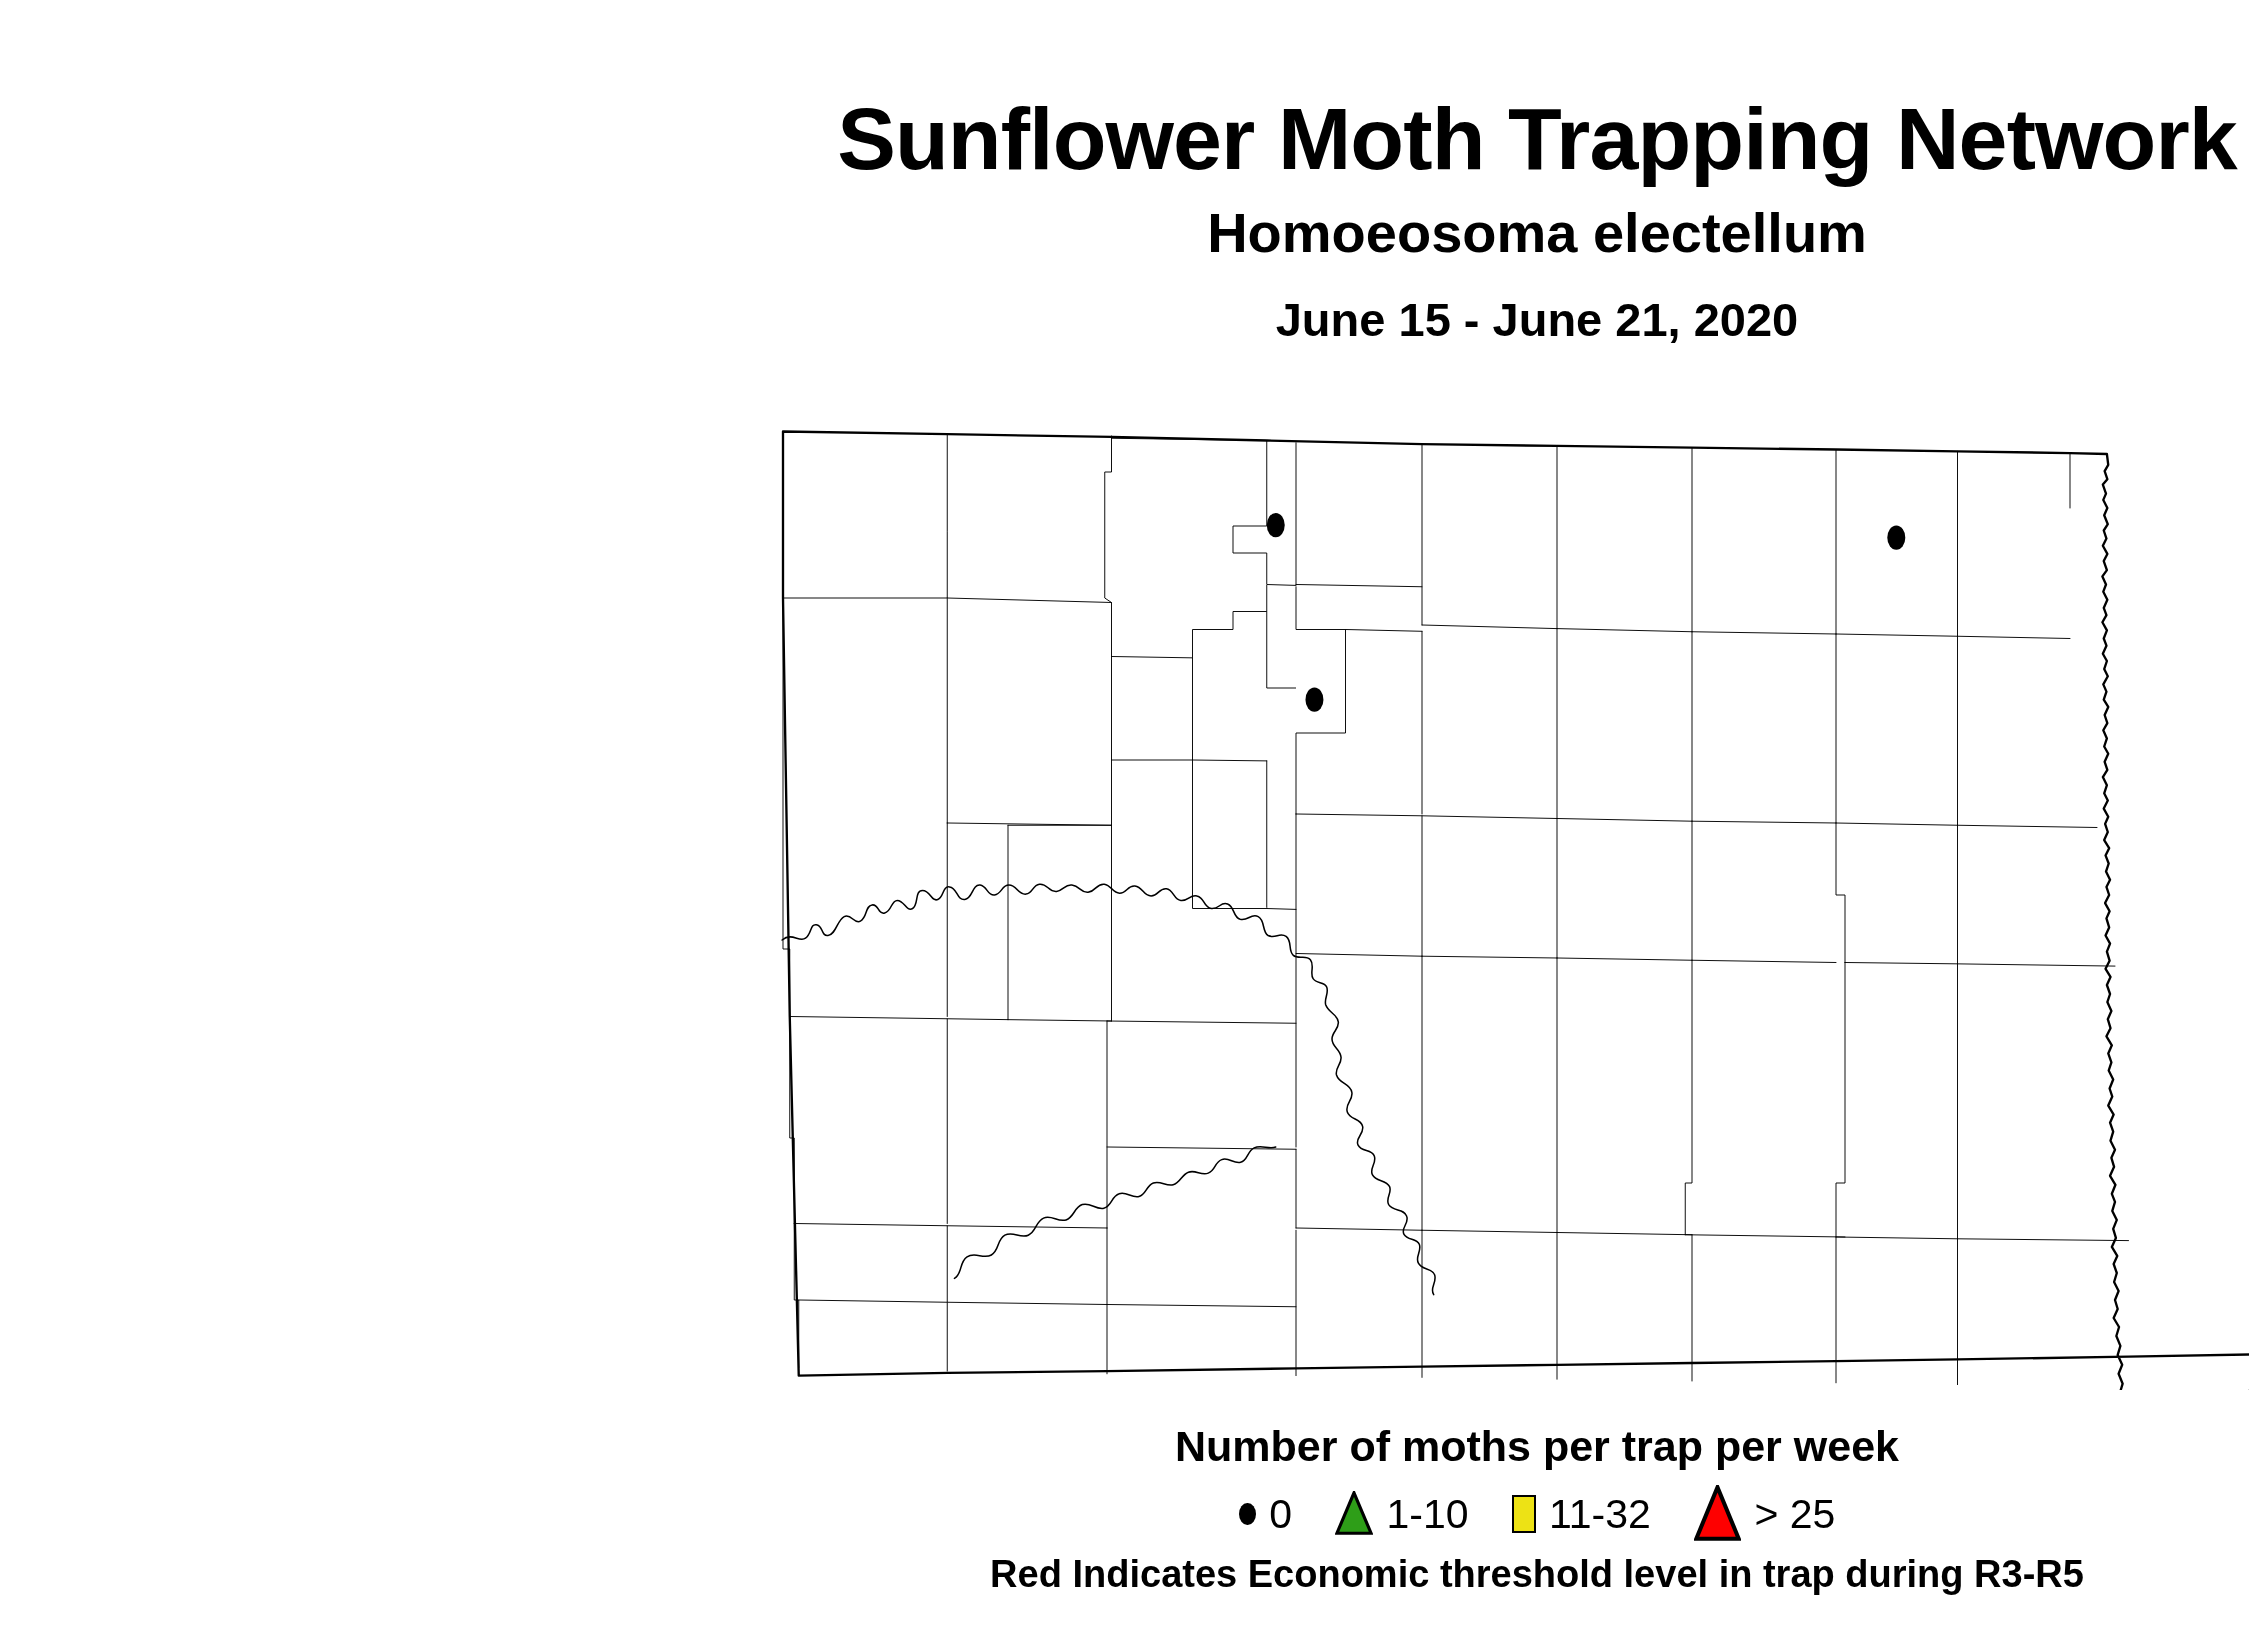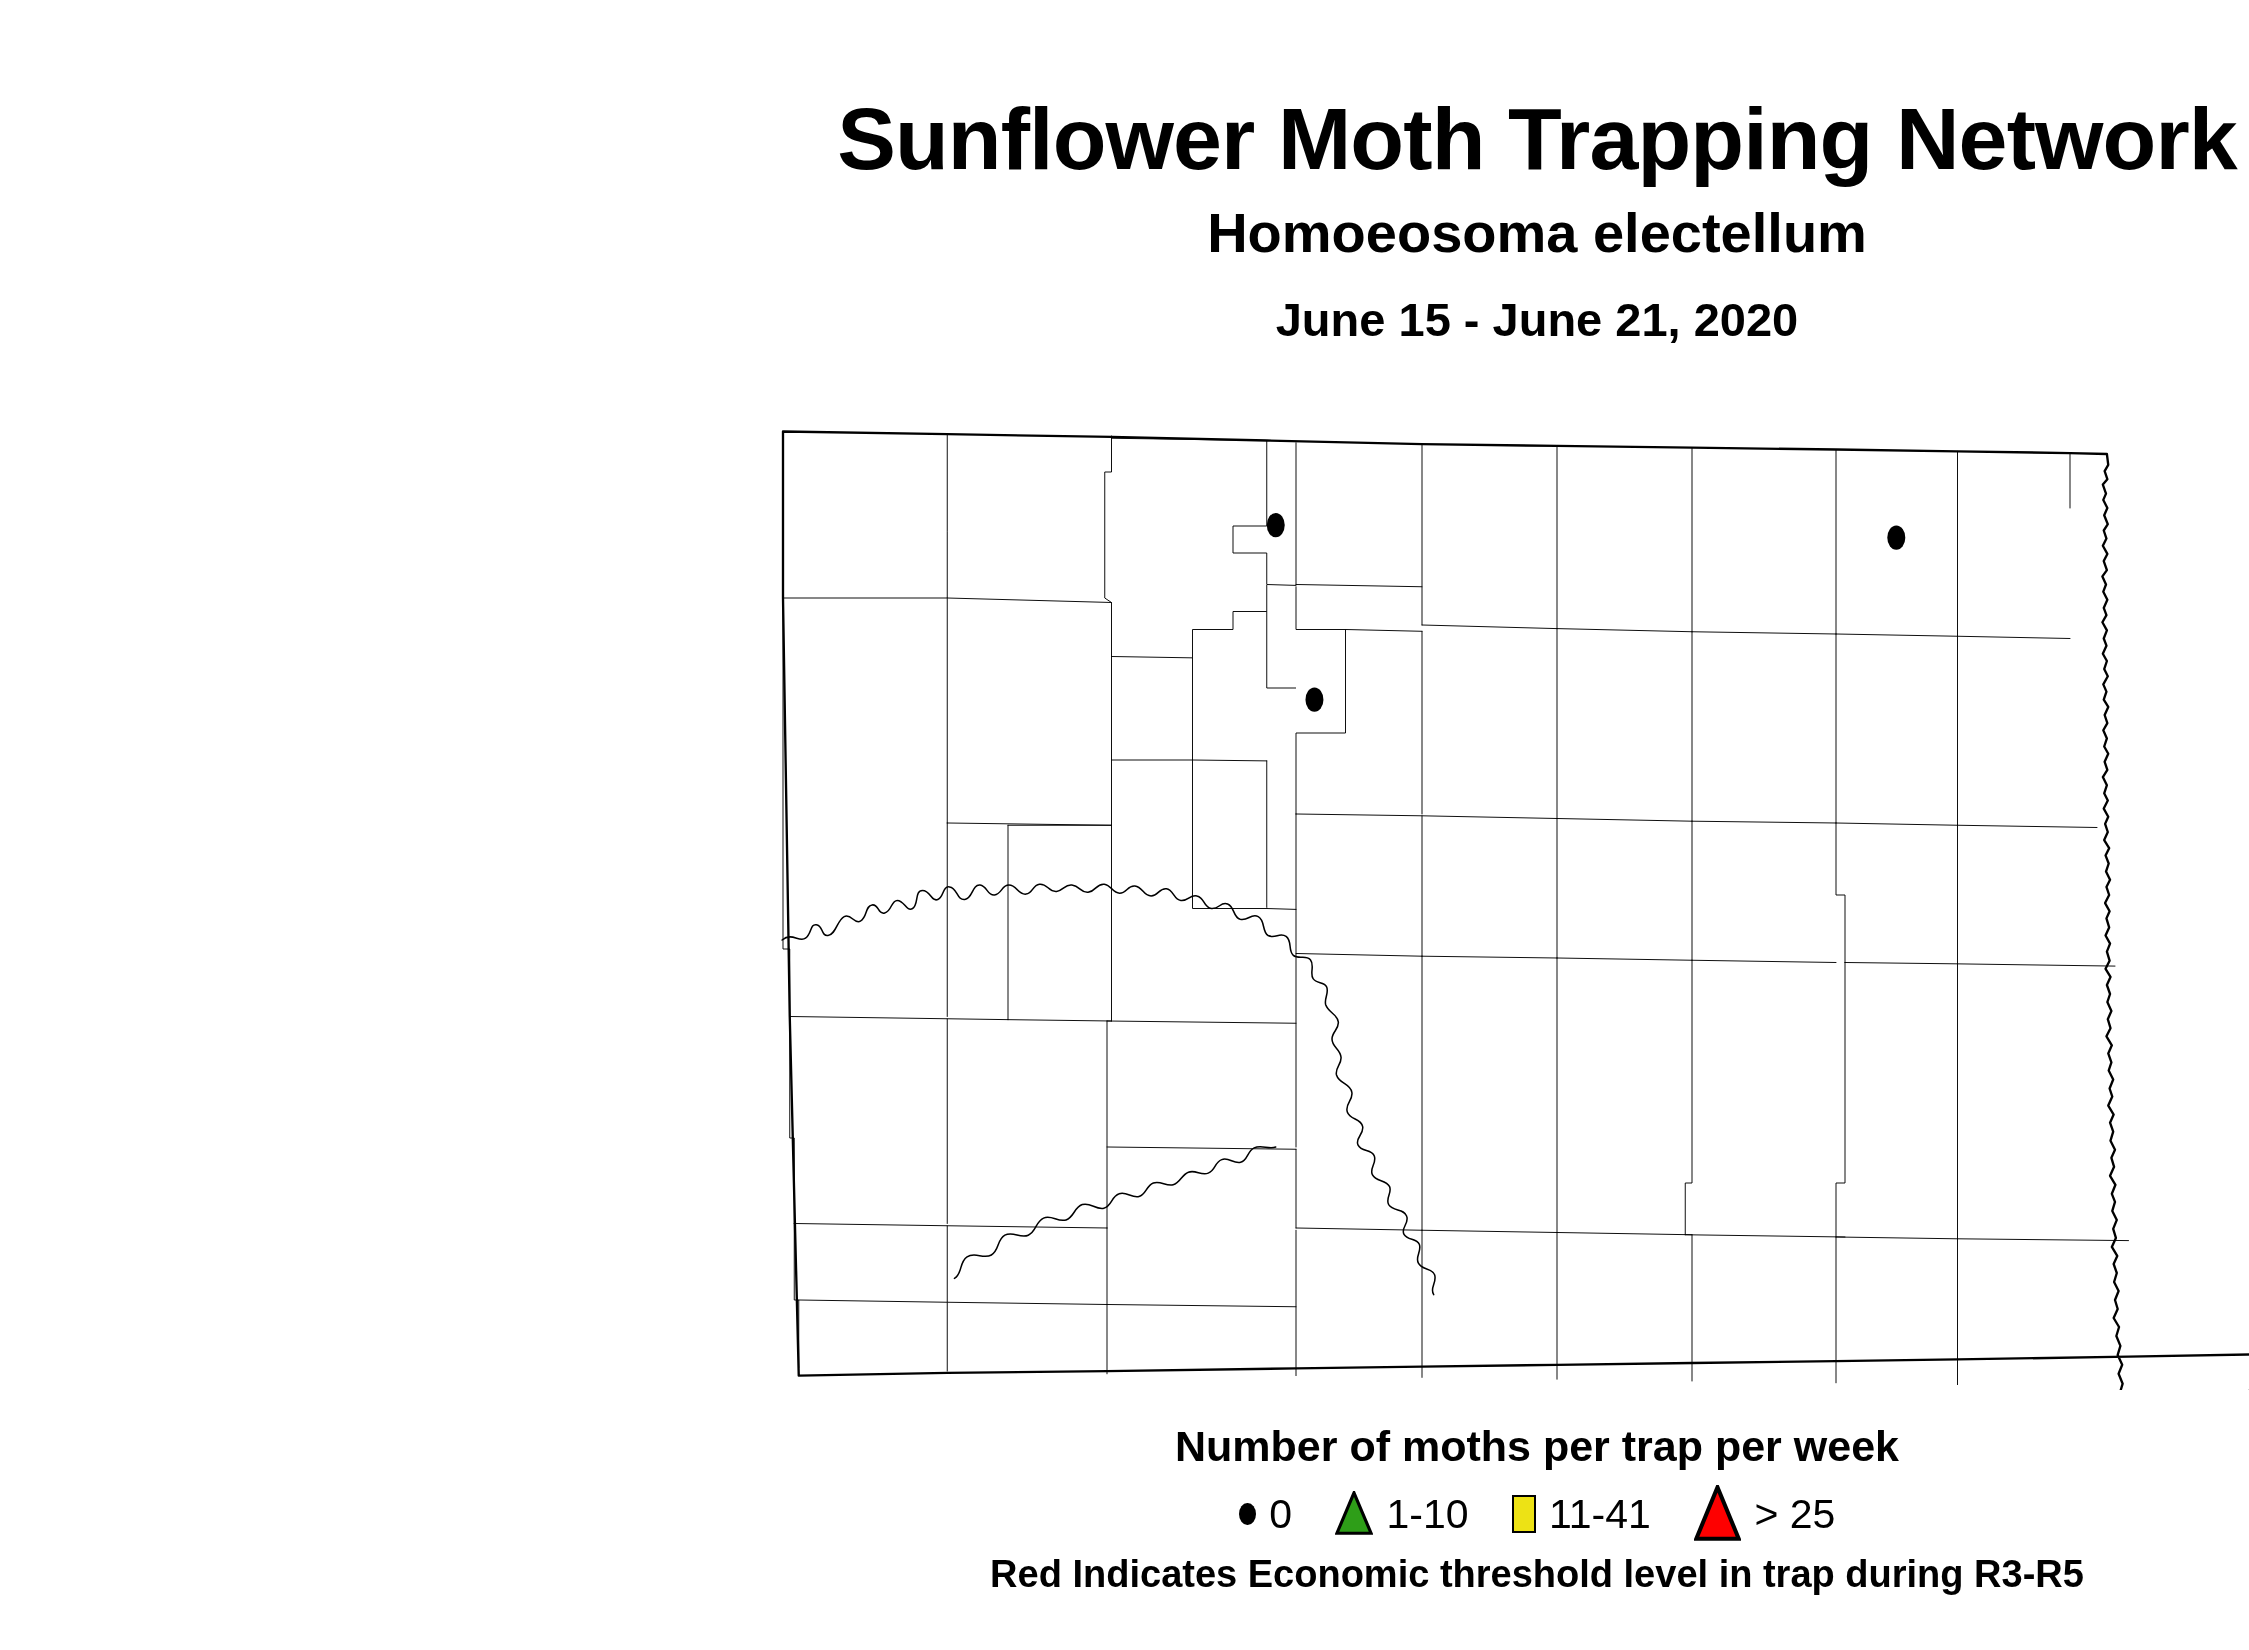--- a/index.html
+++ b/index.html
@@ -337,21 +337,21 @@
       <span class="sym">
         <svg width="38" height="44" viewBox="0 0 84 98">
             <polygon points="42,4 80,94 4,94" fill="#2e9e18" stroke="#000000" stroke-width="7"></polygon>
           </svg>
       </span>
       <span class="legend-label">1-10</span>
     </div>
 
     <div class="legend-item">
       <span class="sym sym-square"></span>
-      <span class="legend-label">11-41</span>
+      <span class="legend-label">11-32</span>
     </div>
 
     <div class="legend-item">
       <span class="sym">
         <svg width="47" height="56" viewBox="0 0 104 124">
             <polygon points="52,5 99,119 5,119" fill="#fe0000" stroke="#000000" stroke-width="9"></polygon>
           </svg>
       </span>
       <span class="legend-label">&gt; 25</span>
     </div>

